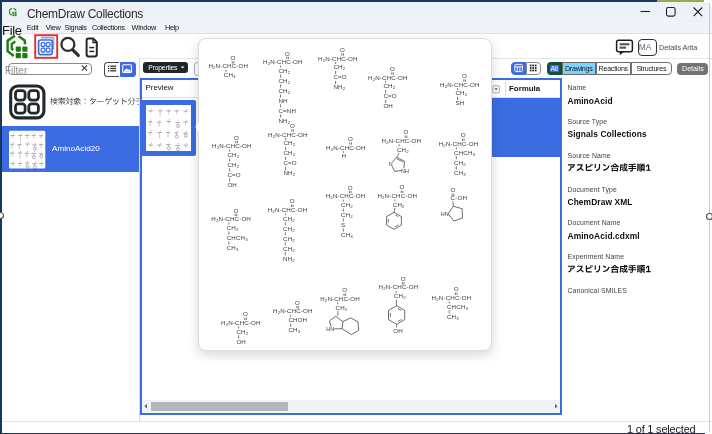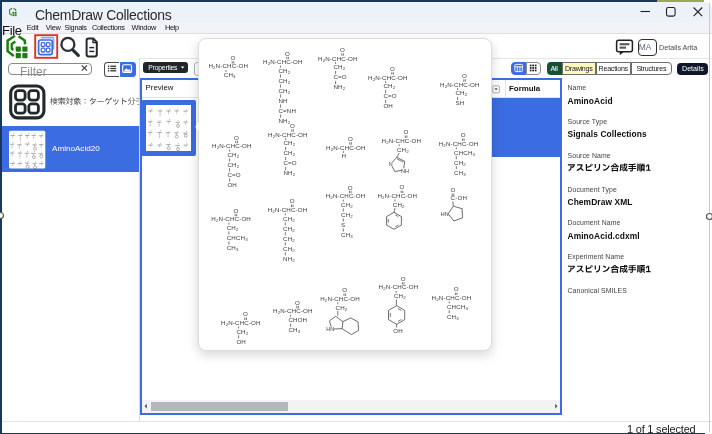--- a/index.html
+++ b/index.html
@@ -7,47 +7,47 @@
 .lbl{position:absolute;font-size:6.9px;color:#3f3f3f;letter-spacing:0.1px}
 .val{position:absolute;font-size:8.4px;font-weight:bold;color:#0d0d0d;letter-spacing:0.1px}
 </style></head><body>
 <div id="app">
     <div class="abs" style="left:0;top:0;width:712px;height:2px;background:#17375e"></div>
     <div class="abs" style="left:657px;top:0;width:47px;height:3px;background:#9aa851"></div>
     <div class="abs" style="left:704px;top:0;width:8px;height:3px;background:#fff"></div>
     <div class="abs" style="left:0;top:2px;width:712px;height:20px;background:#edf1f8;border-top-right-radius:7px"></div>
     <div class="abs" style="left:0;top:22px;width:712px;height:11px;background:#f1f3f8;border-bottom:1px solid #e0e0e0"></div>
     <div class="abs" style="left:0;top:34px;width:712px;height:24px;background:#fff;border-bottom:1px solid #e6e6e6"></div>
-    <div class="abs" style="left:35px;top:6.8px;font-size:14px;letter-spacing:-0.3px;color:#2b2b2b">ChemDraw Collections</div>
+    <div class="abs" style="left:27px;top:6.8px;font-size:12px;letter-spacing:-0.3px;color:#2b2b2b">ChemDraw Collections</div>
     <div class="abs" style="left:2px;top:23.2px;font-size:13px;letter-spacing:-0.3px;color:#111">File</div>
     <div class="abs" style="left:26.7px;top:23.2px;font-size:7.4px;letter-spacing:-0.3px;color:#111">Edit</div>
     <div class="abs" style="left:45.8px;top:23.2px;font-size:7.4px;letter-spacing:-0.3px;color:#111">View</div>
     <div class="abs" style="left:64.6px;top:23.2px;font-size:7.4px;letter-spacing:-0.3px;color:#111">Signals</div>
     <div class="abs" style="left:91.9px;top:23.2px;font-size:7.4px;letter-spacing:-0.3px;color:#111">Collections</div>
     <div class="abs" style="left:131.5px;top:23.2px;font-size:7.4px;letter-spacing:-0.3px;color:#111">Window</div>
     <div class="abs" style="left:164.9px;top:23.2px;font-size:7.4px;letter-spacing:-0.3px;color:#111">Help</div>
     <div class="abs" style="left:659px;top:42.6px;font-size:7.2px;color:#4a4a4a">Details Arita</div>
     <div class="abs" style="left:637.7px;top:38.7px;width:17px;height:15.5px;border:1.4px solid #2f2f2f;border-radius:4px;text-align:left;line-height:15.5px;font-size:8.4px;color:#5b6c85">MA</div>
     <div class="abs" style="left:0;top:58px;width:139px;height:363px;background:#fff;border-right:1px solid #d9d9d9"></div>
     <div class="abs" style="left:7.7px;top:62.6px;width:82px;height:10.6px;border:1.2px solid #8a8a8a;border-radius:4px;background:#fff"></div>
-    <div class="abs" style="left:20px;top:64.6px;font-size:12px;color:#8f8f8f">Filter</div>
+    <div class="abs" style="left:5px;top:64.6px;font-size:10px;color:#8f8f8f">Filter</div>
     <div class="abs" style="left:104.3px;top:62.4px;width:14.2px;height:12.2px;border:1.1px solid #4a4a4a;border-right:none;border-radius:3.5px 0 0 3.5px;background:#fff"></div>
     <div class="abs" style="left:119.6px;top:62.4px;width:14.2px;height:12.2px;border:1.1px solid #3c6ce1;border-radius:0 3px 3px 0;background:#3c6ce1"></div>
     <div class="abs" style="left:0;top:126px;width:139px;height:46px;background:#3c6ce1"></div>
     <div class="abs" style="left:52px;top:144.4px;font-size:8.1px;color:#fff">AminoAcid20</div>
     <div class="abs" style="left:143.2px;top:62px;width:45.2px;height:11.2px;background:#212529;border-radius:3px"></div>
     <div class="abs" style="left:148.3px;top:64.4px;font-size:6.8px;letter-spacing:-0.2px;color:#fff">Properties</div>
     <div class="abs" style="left:194px;top:62px;width:14px;height:11.8px;background:#fff;border:1px solid #adb5bd;border-radius:3px 0 0 3px"></div>
     <div class="abs" style="left:511px;top:61.6px;width:15px;height:13px;background:#3c6ce1;border:1px solid #3c6ce1;border-radius:4px 0 0 4px;box-sizing:border-box"></div>
     <div class="abs" style="left:526px;top:61.6px;width:15px;height:13px;background:#fff;border:1px solid #8a8a8a;border-radius:0 4px 4px 0;box-sizing:border-box"></div>
-    <div class="abs" style="left:546.5px;top:62px;width:15px;height:13.2px;background:#3c6ce1;border:6px solid #14532d;border-radius:4px 0 0 4px;box-sizing:border-box;display:flex;align-items:center;justify-content:center;font-size:7.1px;letter-spacing:-0.25px;color:#fff">All</div>
-    <div class="abs" style="left:561.5px;top:62px;width:34.5px;height:13.2px;background:#fef9c3;border:1px solid #6d6d6d;border-radius:0;box-sizing:border-box;display:flex;align-items:center;justify-content:center;font-size:7.1px;letter-spacing:-0.25px;color:#1a1a1a">Drawings</div>
+    <div class="abs" style="left:546.5px;top:62px;width:15px;height:13.2px;background:#3c6ce1;border:3px solid #14532d;border-radius:4px 0 0 4px;box-sizing:border-box;display:flex;align-items:center;justify-content:center;font-size:7.1px;letter-spacing:-0.25px;color:#fff">All</div>
+    <div class="abs" style="left:561.5px;top:62px;width:34.5px;height:13.2px;background:#7dd3fc;border:1px solid #6d6d6d;border-radius:0;box-sizing:border-box;display:flex;align-items:center;justify-content:center;font-size:7.1px;letter-spacing:-0.25px;color:#1a1a1a">Drawings</div>
     <div class="abs" style="left:596px;top:62px;width:34.5px;height:13.2px;background:#fff;border:1px solid #6d6d6d;border-radius:0;box-sizing:border-box;display:flex;align-items:center;justify-content:center;font-size:7.1px;letter-spacing:-0.25px;color:#1a1a1a">Reactions</div>
     <div class="abs" style="left:630.5px;top:62px;width:41.6px;height:13.2px;background:#fff;border:1px solid #6d6d6d;border-radius:0 4px 4px 0;box-sizing:border-box;display:flex;align-items:center;justify-content:center;font-size:7.1px;letter-spacing:-0.25px;color:#1a1a1a">Structures</div>
-    <div class="abs" style="left:677.4px;top:63px;width:31px;height:12.4px;background:#0f172a;border-radius:4px;display:flex;align-items:center;justify-content:center;font-size:7.1px;color:#fff">Details</div>
+    <div class="abs" style="left:677.4px;top:63px;width:31px;height:12.4px;background:#737373;border-radius:4px;display:flex;align-items:center;justify-content:center;font-size:7.1px;color:#fff">Details</div>
     <div class="abs" style="left:140px;top:78px;width:422px;height:337px;border:2px solid #3c6ce1;background:#fff;box-sizing:border-box"></div>
     <div class="abs" style="left:142px;top:80px;width:418px;height:17px;background:#fff;border-bottom:1px solid #dee2e6"></div>
     <div class="abs" style="left:145.5px;top:83.4px;font-size:7.9px;font-weight:normal;color:#111">Preview</div>
     <div class="abs" style="left:505px;top:80px;width:1px;height:17px;background:#dee2e6"></div>
     <div class="abs" style="left:509px;top:84.2px;font-size:7.9px;font-weight:bold;color:#111">Formula</div>
     <div class="abs" style="left:142px;top:97.5px;width:418px;height:59.5px;background:#3c6ce1"></div>
     <div class="abs" style="left:142px;top:97.5px;width:58px;height:59.5px;background:#fff"></div>
     <div class="abs" style="left:141.4px;top:100.4px;width:54.2px;height:55.8px;background:#3c6ce1;border-radius:2px"></div>
     <div class="abs" style="left:146.2px;top:105.2px;width:44.6px;height:46px;background:#fff"></div>
     <div class="abs" style="left:142px;top:400px;width:418px;height:12.6px;background:#f2f3f4"></div>

